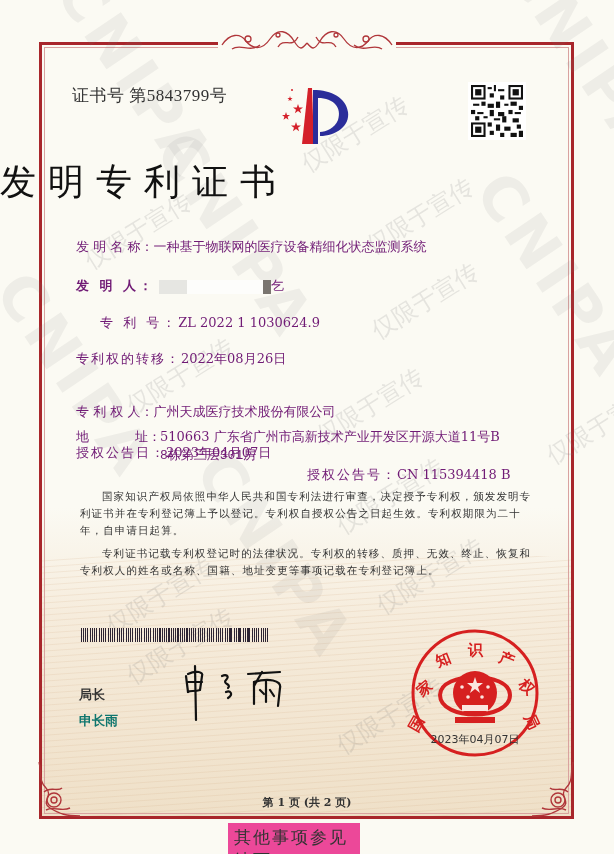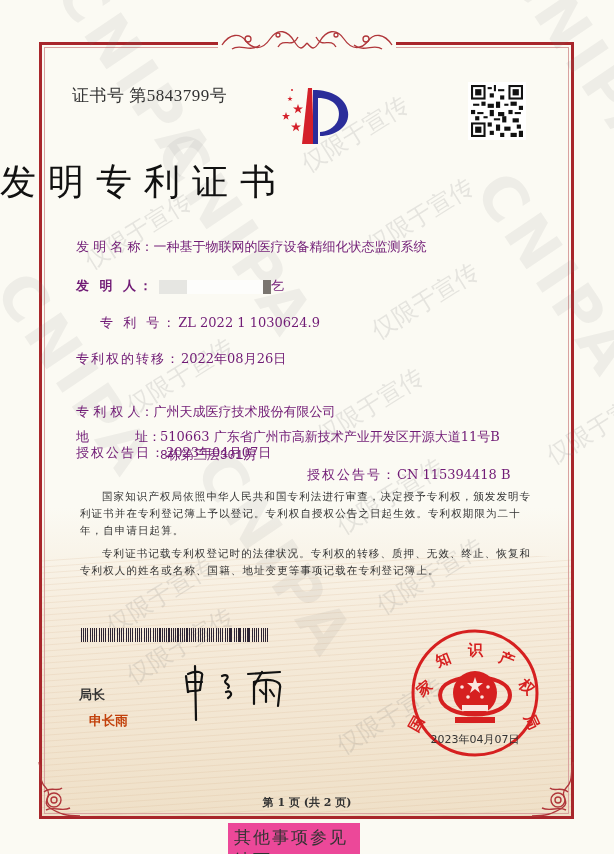--- a/index.html
+++ b/index.html
@@ -47,21 +47,21 @@
   .row .lbl { display:inline-block; letter-spacing:0; }
   .redact1 { display:inline-block; width:28px; height:14px; background:#e6e6e2; vertical-align:middle; margin-left:4px;}
   .redact2 { display:inline-block; width:76px; height:14px; background:#fdfdfb; vertical-align:middle;}
   .redact3 { display:inline-block; width:8px; height:14px; background:#7a7570; vertical-align:middle;}
   .para { position:absolute; left:80px; width:460px; font-size:10.5px; line-height:17px; color:#333; text-indent:22px; letter-spacing:1.1px; }
   .barcode {
     position:absolute; left:81px; top:628px; width:188px; height:14px;
     background:repeating-linear-gradient(90deg,#2d2433 0px,#2d2433 1px,transparent 1px,transparent 2px,#2d2433 2px,#2d2433 3px,transparent 3px,transparent 4.5px);
   }
   .director-title { position:absolute; left:79px; top:686px; font-family:"DejaVu Sans", sans-serif; font-size:13px; font-weight:bold; color:#333; }
-  .director-name { position:absolute; left:89px; top:712px; font-family:"DejaVu Sans", sans-serif; font-size:13px; font-weight:bold; color:#c2410c; }
+  .director-name { position:absolute; left:79px; top:712px; font-family:"DejaVu Sans", sans-serif; font-size:13px; font-weight:bold; color:#0f766e; }
   .signature { position:absolute; left:182px; top:662px; width:135px; height:60px; }
   .seal { position:absolute; left:400px; top:625px; width:150px; height:140px; }
   .page-num { position:absolute; left:0; width:614px; top:795px; text-align:center; font-size:11px; font-weight:bold; color:#333; }
   .continue { position:absolute; left:228px; top:823px; width:120px; padding:3px 6px; background:#ec4899; font-size:17px; color:#333; letter-spacing:2px; }
   .wm { position:absolute; color:rgba(120,120,120,0.16); font-family:"DejaVu Sans", sans-serif; white-space:nowrap; pointer-events:none; }
   .wm.small { font-size:24px; transform:rotate(-32deg); }
   .wm.big { font-size:60px; font-weight:bold; transform:rotate(56deg); color:rgba(130,130,130,0.10); letter-spacing:6px; }
 </style>
 </head>
 <body>

